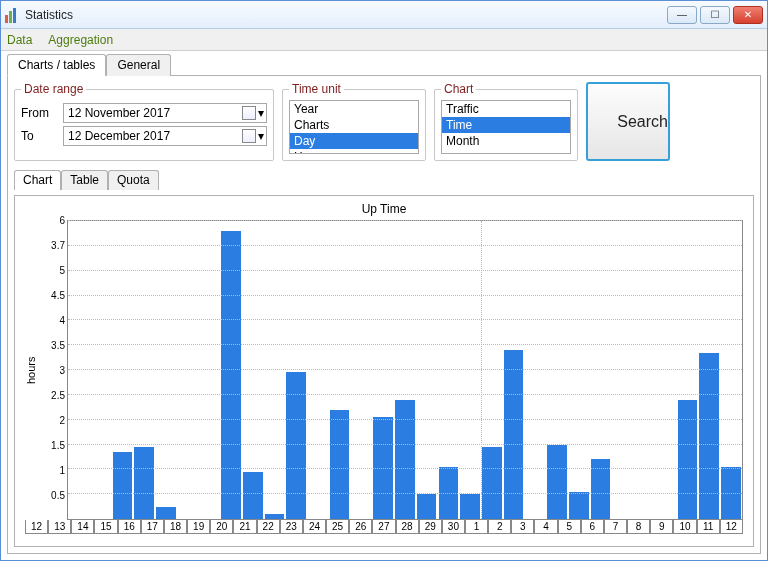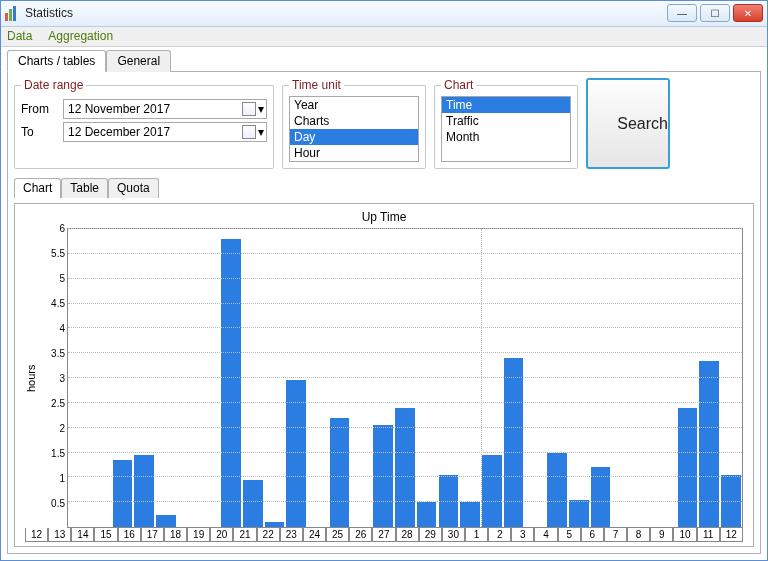--- a/index.html
+++ b/index.html
@@ -75,21 +75,21 @@
 .date-range { width: 260px; }
 .dr-row { display:flex; align-items:center; gap:6px; margin:3px 0; }
 .dr-label { width:36px; }
 .date-input {
   flex:1; display:flex; align-items:center; justify-content:space-between;
   border:1px solid #a8a8a8; background:#fff; height:20px; padding:0 2px 0 4px;
 }
 .date-drop { display:flex; align-items:center; gap:2px; }
 .cal-ico { width:14px; height:14px; border:1px solid #888; background:linear-gradient(#fff,#eef);}
 .listbox {
-  width:130px; height:66px; border:1px solid #a8a8a8; background:#fff; overflow:hidden;
+  width:130px; height:54px; border:1px solid #a8a8a8; background:#fff; overflow:hidden;
 }
 .listbox .opt { padding:1px 4px; }
 .listbox .opt.sel { background:#2b7de1; color:#fff; }
 .time-unit-fs { }
 .chart-fs { }
 .search-btn {
   width: 84px; border:2px solid #38a0d8; border-radius:3px;
   background: linear-gradient(#fdfdfd,#e6e6e6);
   display:flex; align-items:center; justify-content:flex-end;
   font-size:16px; color:#222;
@@ -190,22 +190,22 @@
               <div class="opt">Year</div>
               <div class="opt">Charts</div>
               <div class="opt sel">Day</div>
               <div class="opt">Hour</div>
             </div>
         </fieldset>
 
         <fieldset class="chart-fs">
           <legend>Chart</legend>
           <div class="listbox" id="chart-list">
+              <div class="opt">Traffic</div>
               <div class="opt sel">Time</div>
-              <div class="opt">Traffic</div>
               <div class="opt">Month</div>
             </div>
         </fieldset>
 
         <div class="search-btn">
           <span>Search</span>
         </div>
       </div>
 
       <div class="sub-tabs">
@@ -222,21 +222,21 @@
               <div class="ytick" style="bottom: 8.33333%;">0.5</div>
               <div class="ytick" style="bottom: 16.6667%;">1</div>
               <div class="ytick" style="bottom: 25%;">1.5</div>
               <div class="ytick" style="bottom: 33.3333%;">2</div>
               <div class="ytick" style="bottom: 41.6667%;">2.5</div>
               <div class="ytick" style="bottom: 50%;">3</div>
               <div class="ytick" style="bottom: 58.3333%;">3.5</div>
               <div class="ytick" style="bottom: 66.6667%;">4</div>
               <div class="ytick" style="bottom: 75%;">4.5</div>
               <div class="ytick" style="bottom: 83.3333%;">5</div>
-              <div class="ytick" style="bottom: 91.6667%;">5.5</div>
+              <div class="ytick" style="bottom: 91.6667%;">3.7</div>
               <div class="ytick" style="bottom: 100%;">6</div>
             </div>
           <div class="plot" id="plot">
             <div class="bars" id="bars">
                 <div class="bar-slot"></div>
                 <div class="bar-slot"></div>
                 <div class="bar-slot">
                   <div class="bar" style="height: 22.5%;"></div>
                 </div>
                 <div class="bar-slot">

